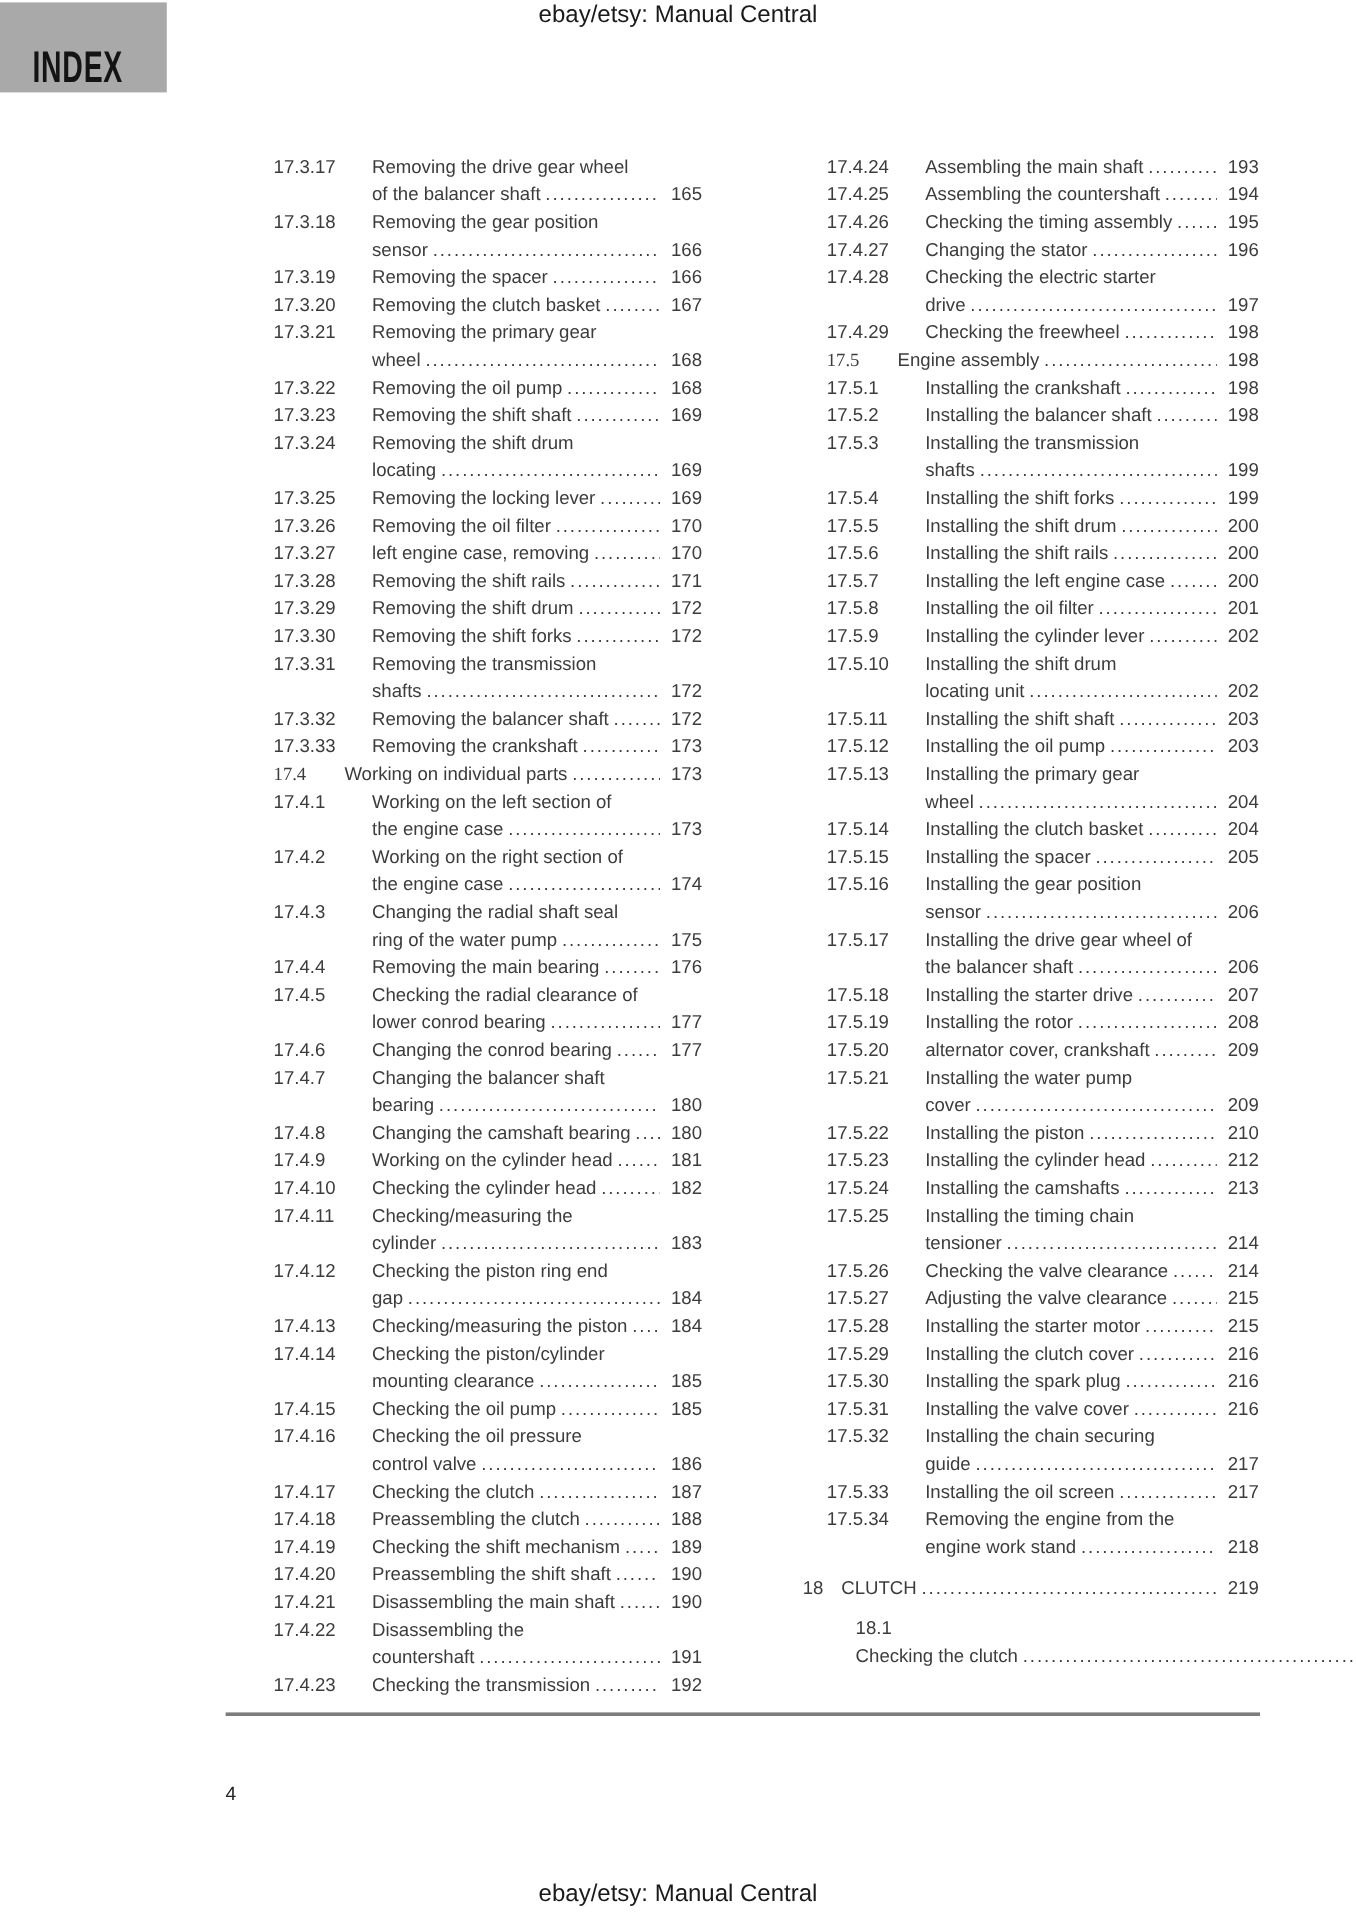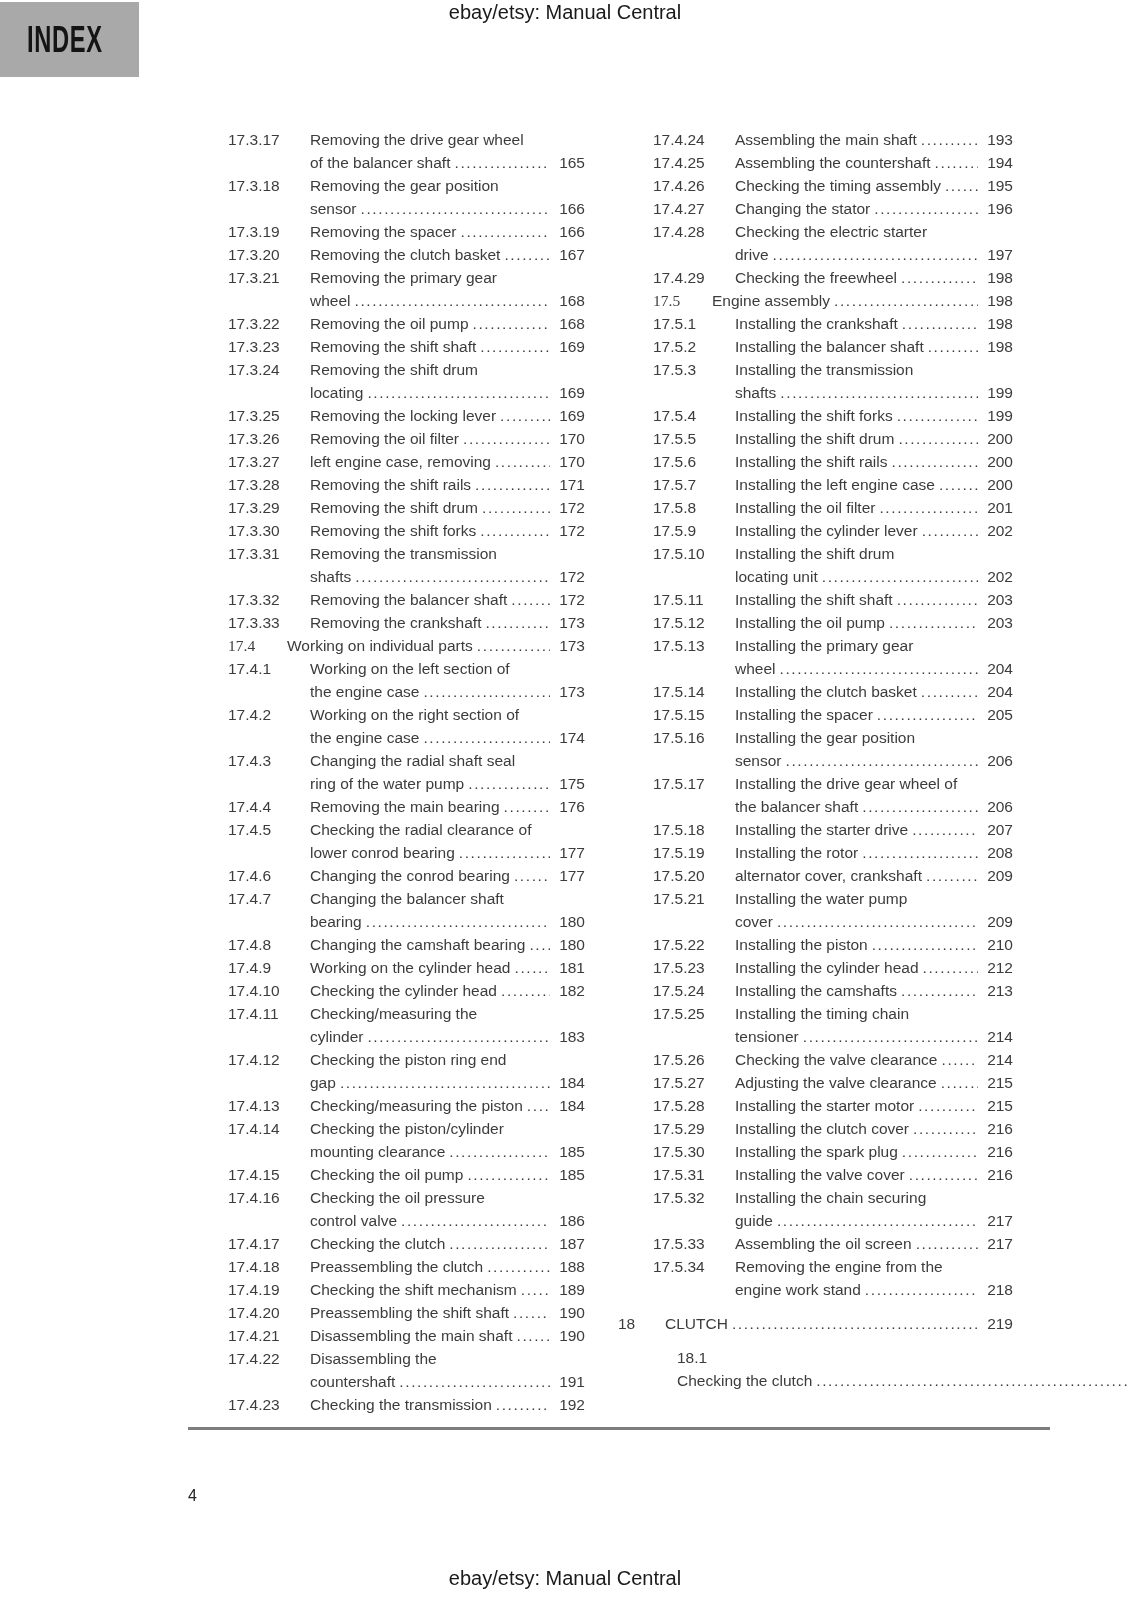--- a/index.html
+++ b/index.html
@@ -14,47 +14,47 @@
   body{
     width:1130px;height:1600px;
     font-family:"Liberation Sans","DejaVu Sans",sans-serif;
   }
   .page{
     position:relative;width:1130px;height:1600px;
     background:var(--page-bg);color:var(--text);overflow:hidden;
   }
   .index-box{
     position:absolute;left:0;top:2px;width:139px;height:75px;
-    background:var(--box);display:flex;align-items:center;
+    background:var(--box);display:flex;align-items:flex-end;
   }
   .index-label{
     font-size:37px;font-weight:bold;color:#141414;
     transform:scaleX(0.64);transform-origin:left center;
     margin-left:27px;letter-spacing:1px;white-space:nowrap;
   }
   .header-title{
     position:absolute;top:1px;left:0;width:100%;
     text-align:center;font-size:20px;color:var(--heading);
   }
   .toc{
     position:absolute;top:128px;left:228px;display:flex;
   }
-  .toc-col-left{width:357px;margin-right:68px;}
+  .toc-col-left{width:357px;margin-right:104px;}
   .toc-col-right{width:360px;}
   .entry{
     display:flex;align-items:flex-start;
     font-size:15.5px;line-height:23px;color:var(--text);
   }
   .entry .num{flex:none;}
   .lvl3 .num{width:82px;}
   .lvl2 .num{width:59px;font-family:Liberation Serif, serif;}
   .lvl2b{padding-left:24px;flex-direction:column;}
   .lvl2b .num{width:41px;}
   .lvl1{margin-left:-35px;}
-  .lvl1 .num{width:47px;}
+  .lvl1 .num{width:47px;text-align:center;}
   .entry .body{flex:1 1 auto;min-width:0;display:block;}
   .line{display:flex;align-items:baseline;}
   .txt{white-space:nowrap;}
   .leader{
     flex:1 1 auto;overflow:hidden;white-space:nowrap;
     margin-left:4px;margin-right:5px;
   }
   .leader::after{
     content:"..........................................................................................";
     letter-spacing:1.6px;
@@ -958,21 +958,21 @@
               <span class="txt">guide</span>
               <span class="leader"></span>
               <span class="pg">217</span>
             </span>
           </span>
         </div>
         <div class="entry lvl3">
           <span class="num">17.5.33</span>
           <span class="body">
             <span class="line">
-              <span class="txt">Assembling the oil screen</span>
+              <span class="txt">Installing the oil screen</span>
               <span class="leader"></span>
               <span class="pg">217</span>
             </span>
           </span>
         </div>
         <div class="entry lvl3">
           <span class="num">17.5.34</span>
           <span class="body">
             <span class="line">
               <span class="txt">Removing the engine from the</span>

